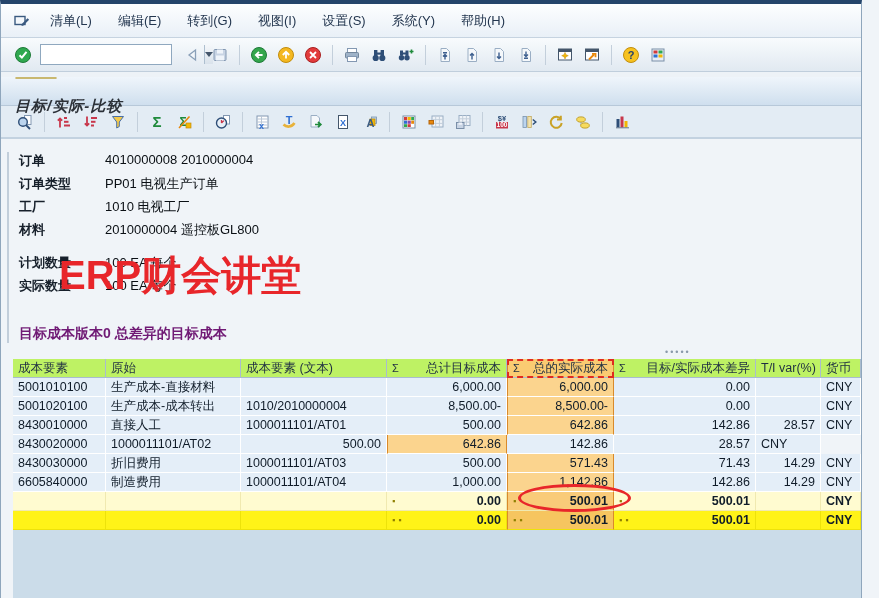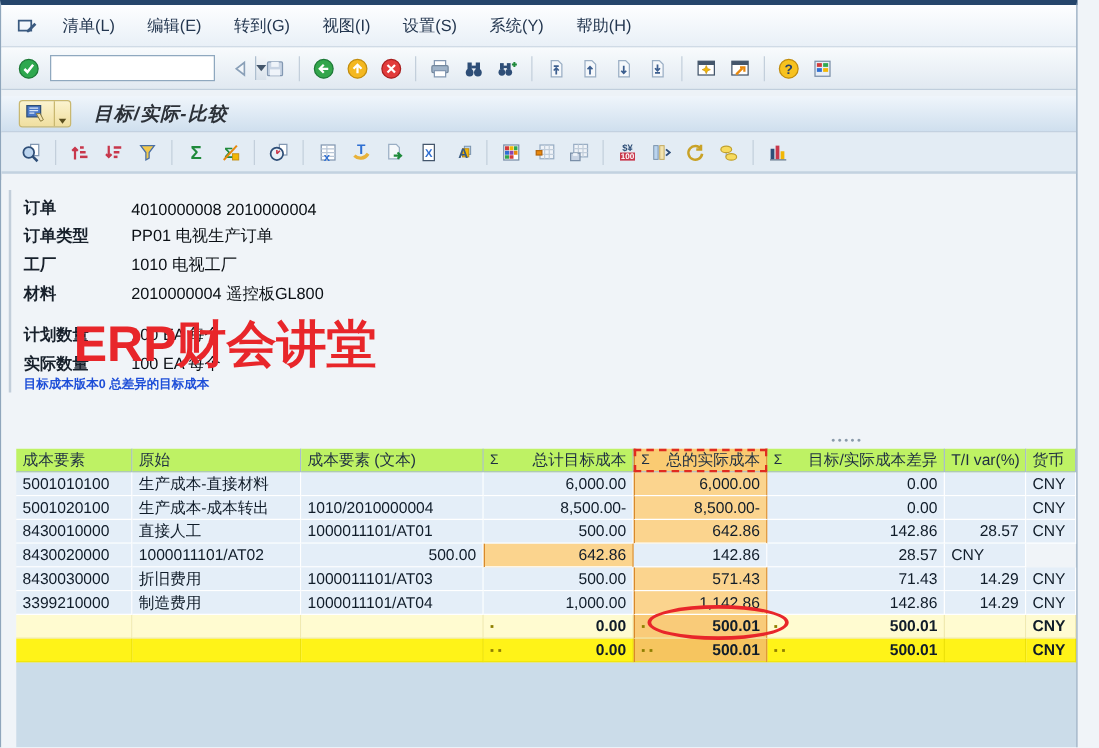--- a/index.html
+++ b/index.html
@@ -22,42 +22,42 @@
   .sep { width:1px; height:20px; background:#C3CFDB; margin:0 4px; }
   .combo { width:132px; height:21px; background:#fff; border:1px solid #8FA8BF;
            display:flex; align-items:center; margin:0 6px 0 2px; }
   .combo .cfield { flex:1; height:100%; border:0; outline:0; font-size:12px; padding:0 4px; background:transparent; }
   .combo .cbtn { width:17px; height:19px; background:linear-gradient(#F4F7FA,#D9E2EB);
                  border-left:1px solid #AEBFCF; display:flex; align-items:center; justify-content:center; }
   .arrow-dn { width:0; height:0; border-left:4px solid transparent; border-right:4px solid transparent; border-top:5px solid #44566B; }
 
   
   .gapband { height:5px; background:#EDF2F7; }
-  .titlebar { height:29px; display:flex; align-items:center; gap:18px; padding:0 14px;
-              background:linear-gradient(#EFF5FB,#CFDFEE); border-bottom:1px solid #B7C8D9; }
+  .titlebar { height:29px; display:flex; align-items:flex-start; gap:18px; padding:0 14px;
+              background:linear-gradient(#EFF5FB,#CFDFEE); border-bottom:1px solid #B7C8D9;flex-direction:column; }
   .menu-btn { display:flex; align-items:center; height:22px; background:linear-gradient(#FBF3CF,#F0DFA0);
               border:1px solid #C9B870; border-radius:3px; overflow:hidden; }
   .menu-btn .mb-main { padding:1px 4px; display:flex; }
   .menu-btn .mb-drop { width:13px; height:22px; border-left:1px solid #C9B870;
                        display:flex; align-items:flex-end; justify-content:center; padding-bottom:3px; }
   .arrow-dn-sm { width:0; height:0; border-left:3px solid transparent; border-right:3px solid transparent; border-top:4px solid #5A4E1E; }
   .page-title { font-size:15px; font-weight:bold; font-style:italic; color:#2C3138; letter-spacing:1px; }
 
   
   .appbar { height:33px; display:flex; align-items:center; padding:0 12px; gap:3px;
             background:#E3ECF4; border-bottom:2px solid #C3D2E0; }
 
   
   .content { position:absolute; top:140px; left:0; right:0; bottom:0; background:#F0F4F8; }
   .info-wrap { position:absolute; top:8px; left:6px; right:0; border-left:2px solid #C2CEDA; padding-left:10px; }
-  .inforow { display:flex; height:23px; align-items:flex-end; font-size:13px; }
+  .inforow { display:flex; height:23px; align-items:flex-start; font-size:13px; }
   .inforow .lbl { width:86px; font-weight:bold; color:#17202B; }
   .inforow .val { color:#0A0F14; }
   .qtyblock { margin-top:10px; }
-  .version-line { font-size:10px; font-weight:bold; color:#1d4ed8; }
+  .version-line { margin-top:25px; font-size:14px; font-weight:bold; color:#701a75; }
   .grip { position:absolute; top:203px; left:664px; color:#8A9AAA; font-size:9px; letter-spacing:2px; }
 
   
   .grid { position:absolute; top:215px; left:12px; right:0; font-size:12.5px; }
   .trow { display:grid; grid-template-columns:93px 135px 146px 120px 107px 142px 65px 1fr; height:19px; }
   .cell { padding:0 5px; line-height:18px; white-space:nowrap; overflow:hidden;
           border-right:1px solid #FFFFFF; border-bottom:1px solid #FFFFFF; background:#E4EEF8; color:#101C29; }
   .hrow .cell { background:#bef264; border-right:1px solid #A9BCCF; border-bottom:1px solid #A9BCCF; color:#1E2E42; }
   .num { display:flex; justify-content:space-between; align-items:center; }
   .num .mk { font-size:9px; color:#8F7F00; letter-spacing:3px; line-height:18px; }
@@ -547,21 +547,21 @@
         <div class="cell num">
             <span class="v">71.43</span>
           </div>
         <div class="cell num">
             <span class="v">14.29</span>
           </div>
         <div class="cell">CNY</div>
       </div>
 
       <div class="trow">
-        <div class="cell">3399210000</div>
+        <div class="cell">6605840000</div>
         <div class="cell">制造费用</div>
         <div class="cell">1000011101/AT04</div>
         <div class="cell num">
             <span class="v">1,000.00</span>
           </div>
         <div class="cell num hl">
             <span class="v">1,142.86</span>
           </div>
         <div class="cell num">
             <span class="v">142.86</span>

